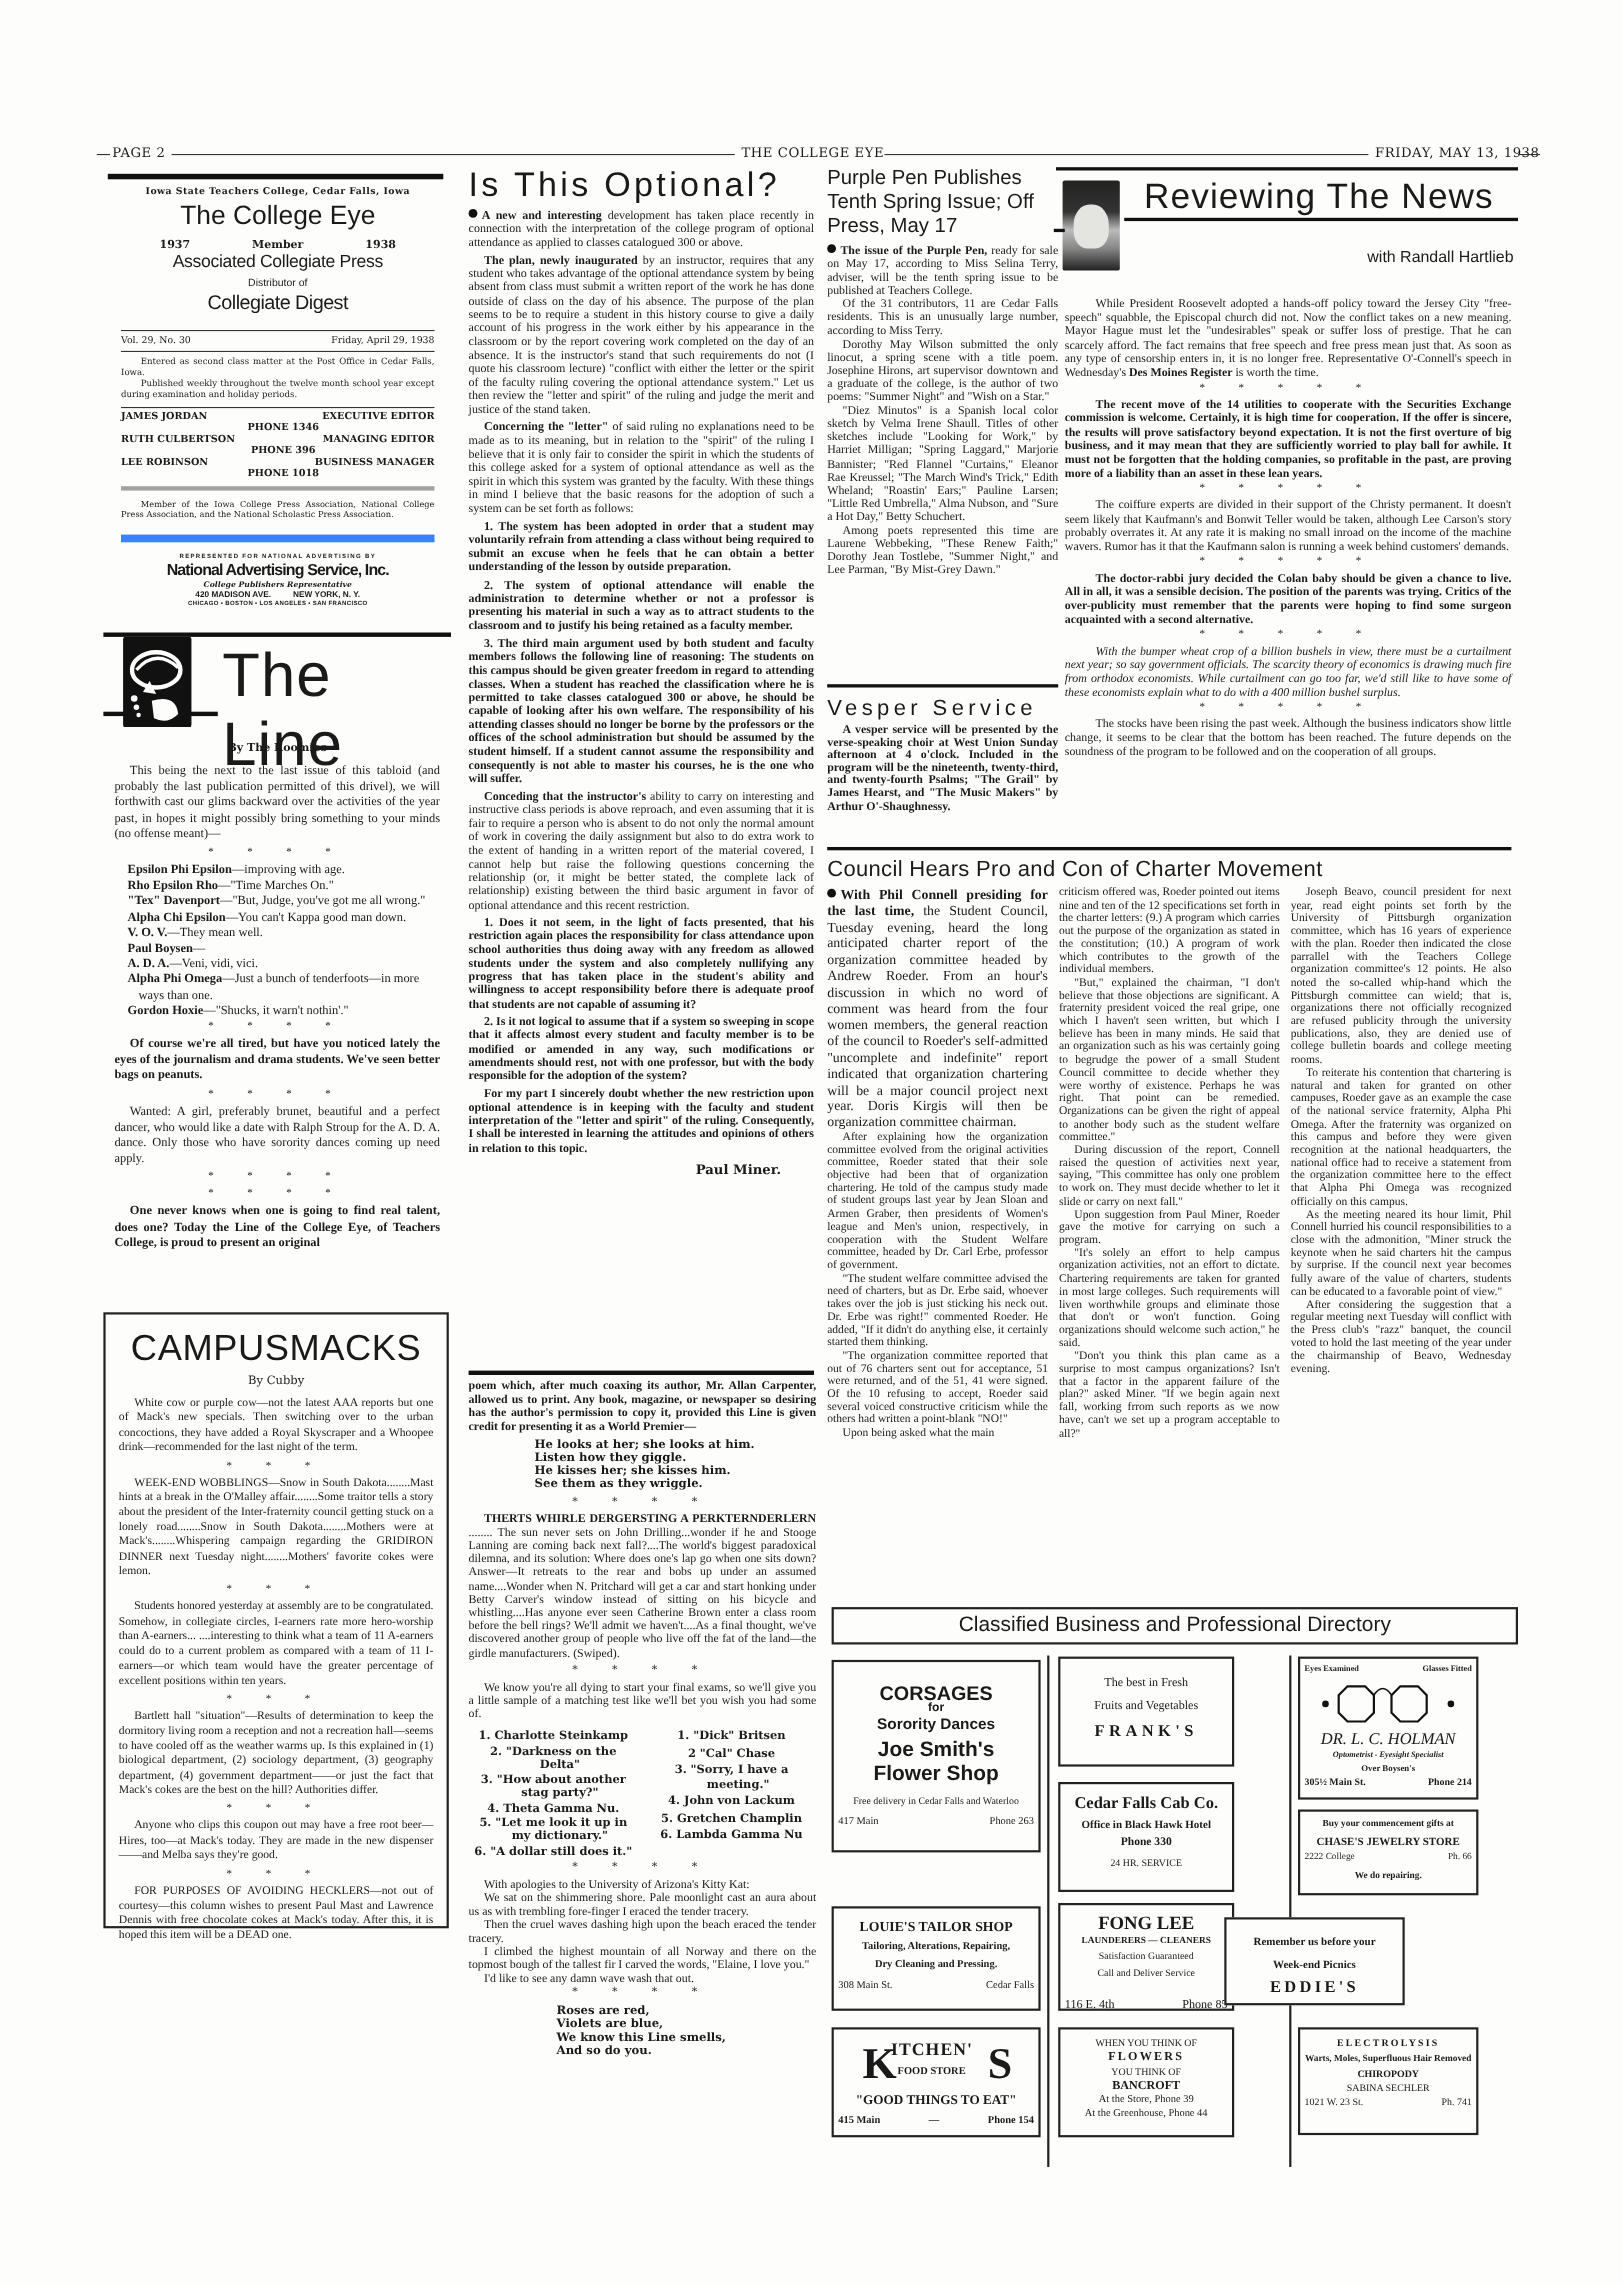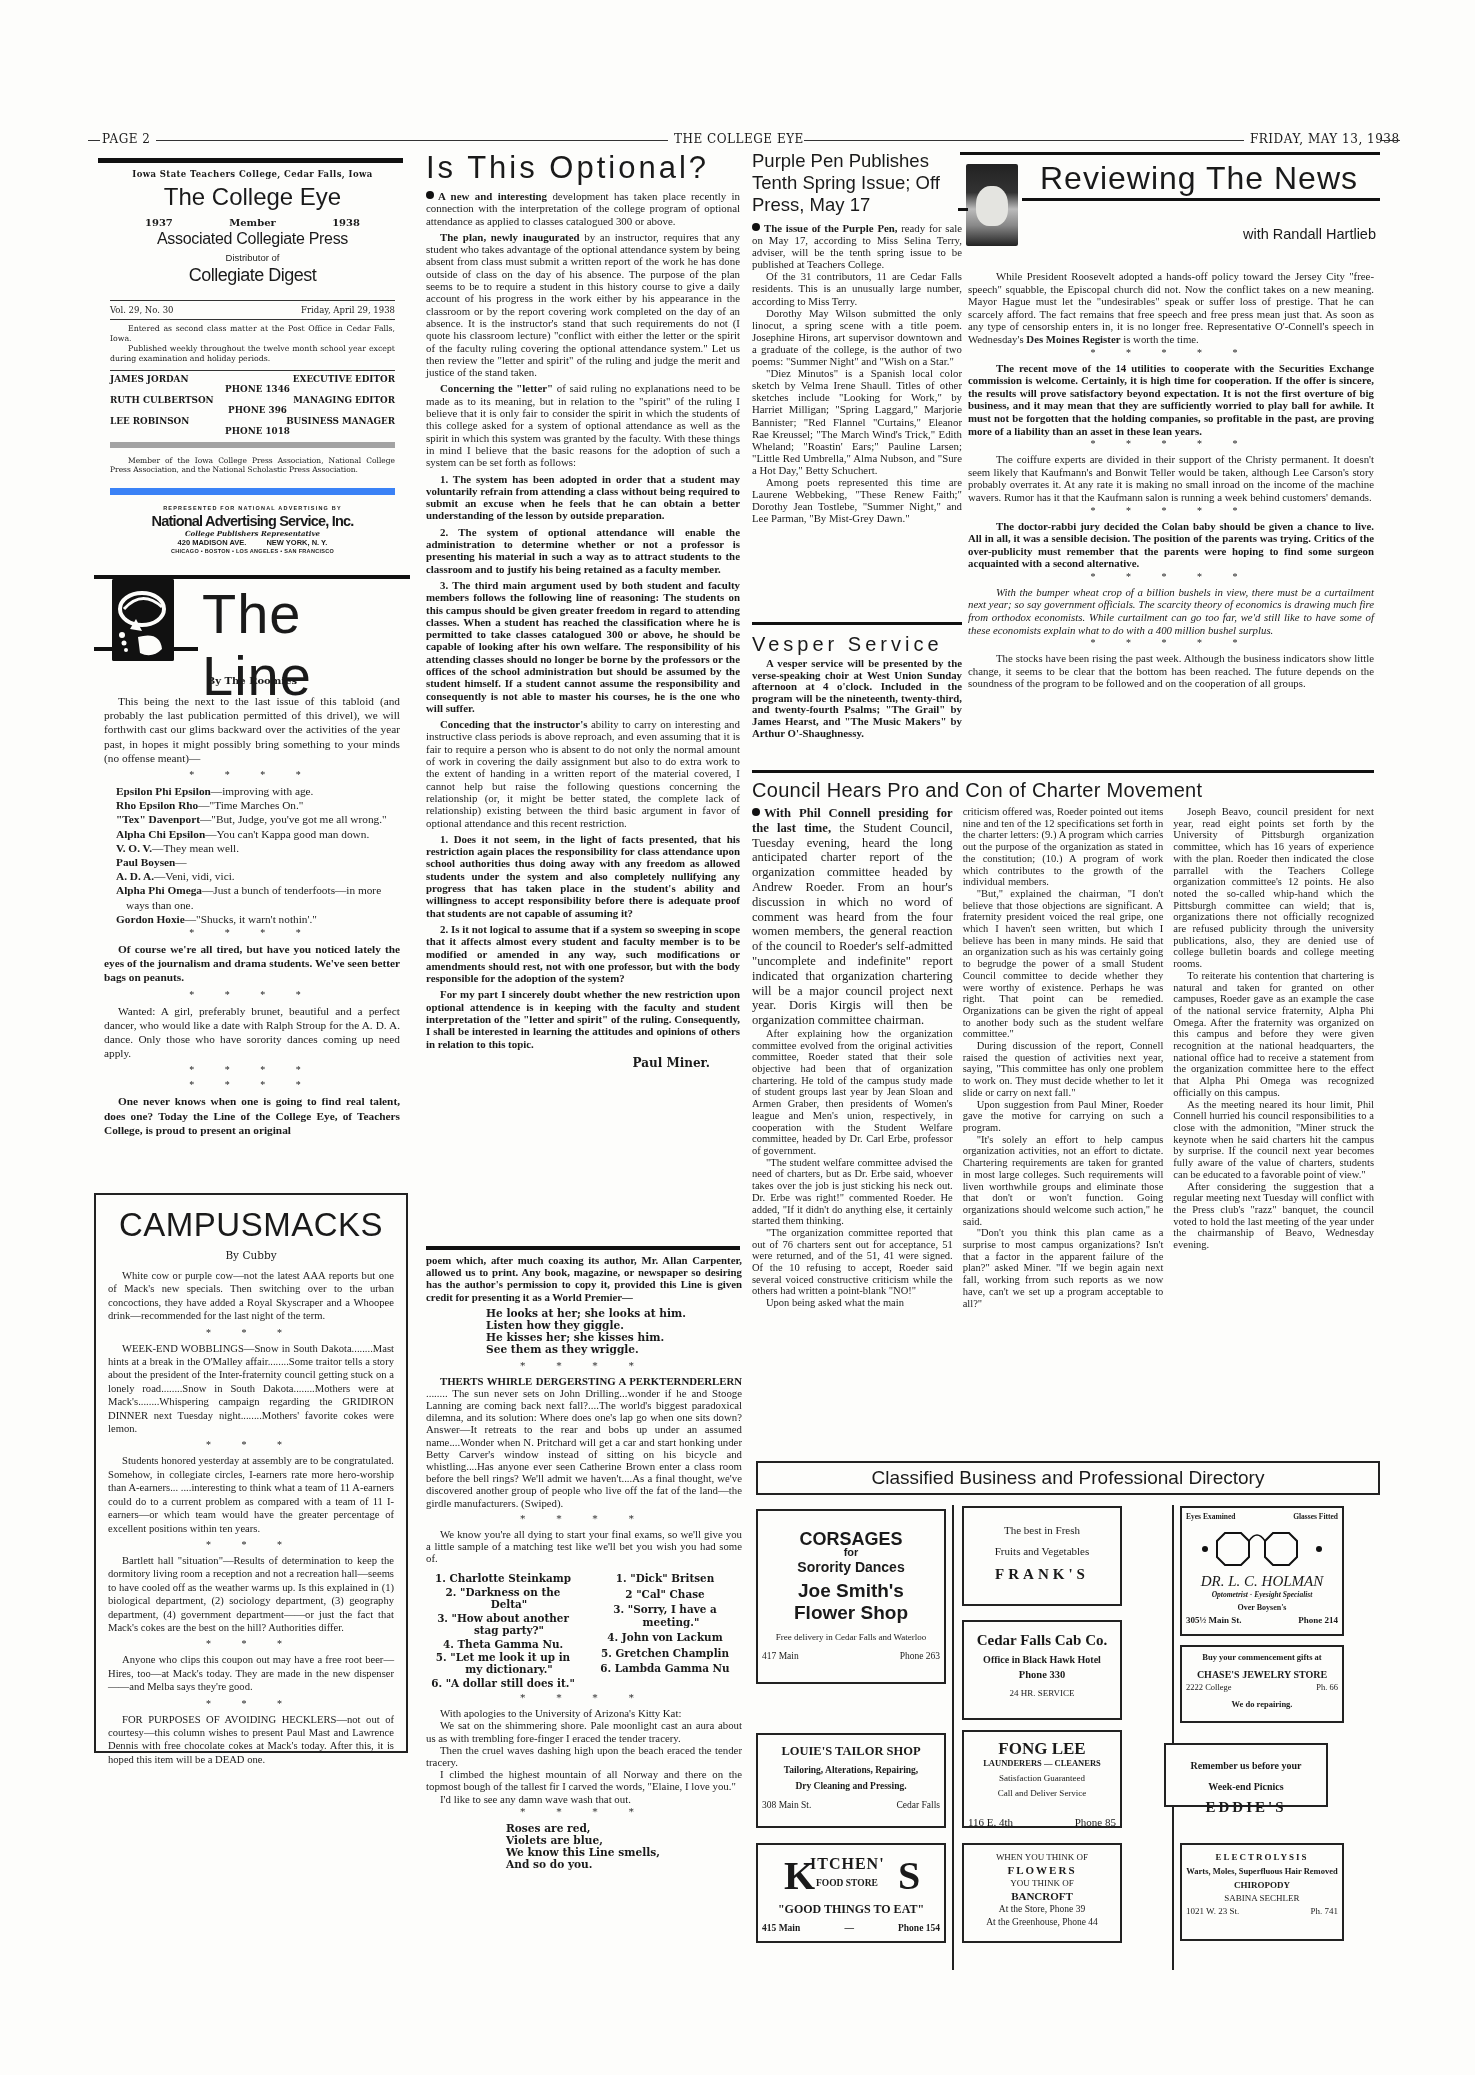--- a/index.html
+++ b/index.html
@@ -29,21 +29,21 @@
   #masthead .member-row .mid { font-weight: bold; }
   #masthead .acp { font-family: "Liberation Sans", sans-serif; font-size: 16px; text-align: center; letter-spacing: -0.3px; margin-top: 2px; }
   #masthead .dist { font-family: "Liberation Sans", sans-serif; font-size: 9.5px; text-align: center; margin-top: 4px; }
   #masthead .digest { font-family: "Liberation Sans", sans-serif; font-size: 18px; text-align: center; letter-spacing: -0.5px; margin-top: 2px; }
   #masthead .volrow { display: flex; justify-content: space-between; font-size: 8.5px; border-top: 1px solid #333; border-bottom: 1px solid #333; padding: 4px 0; margin-top: 14px; }
   #masthead .entered { font-size: 7.8px; line-height: 10px; text-align: justify; margin-top: 4px; }
   #masthead .entered p { text-indent: 18px; }
   #masthead .staff { border-top: 1px solid #333; margin-top: 6px; padding-top: 3px; font-size: 8.8px; font-weight: bold; line-height: 10.4px; }
   #masthead .staff .row { display: flex; justify-content: space-between; }
   #masthead .staff .phone { text-align: center; padding-left: 10px; }
-  #masthead .assoc { border-top: 6px solid #a3a3a3; margin-top: 6px; padding-top: 8px; font-size: 7.5px; line-height: 9px; text-align: justify; }
+  #masthead .assoc { border-top: 4px solid #a3a3a3; margin-top: 6px; padding-top: 8px; font-size: 7.5px; line-height: 9px; text-align: justify; }
   #masthead .assoc p { text-indent: 18px; }
   #masthead .nas { border-top: 7px solid #3b82f6; margin-top: 14px; padding-top: 10px; text-align: center; }
   #masthead .nas .rep { font-family: "Liberation Sans", sans-serif; font-size: 5.5px; font-weight: bold; letter-spacing: 1.2px; }
   #masthead .nas .name { font-family: "Liberation Sans", sans-serif; font-size: 14.5px; font-weight: bold; letter-spacing: -0.8px; margin-top: 2px; }
   #masthead .nas .cpr { font-size: 7px; font-style: italic; font-weight: bold; }
   #masthead .nas .addr { display: flex; justify-content: center; gap: 20px; font-family: "Liberation Sans", sans-serif; font-size: 7.5px; font-weight: bold; }
   #masthead .nas .cities { font-family: "Liberation Sans", sans-serif; font-size: 5.5px; font-weight: bold; letter-spacing: 0.3px; margin-top: 1px; }
 
   
   #the-line-head { top: 575px; left: 94px; width: 316px; height: 92px; }
@@ -484,21 +484,21 @@
 </div>
 <div class="ad" style="left:1180px;top:1645px;width:164px;height:78px;">
   <div class="b" style="font-size:8.5px;margin-top:4px;">Buy your commencement gifts at</div>
   <div class="b" style="font-size:10px;margin-top:4px;">CHASE'S JEWELRY STORE</div>
   <div class="row" style="font-size:8.5px;">
       <span>2222 College</span>
       <span>Ph. 66</span>
     </div>
   <div class="b" style="font-size:8.5px;margin-top:4px;">We do repairing.</div>
 </div>
-<div class="ad" style="left:1164px;top:1743px;width:164px;height:64px;">
+<div class="ad" style="left:1113px;top:1743px;width:164px;height:80px;">
   <div class="b" style="font-size:10px;margin-top:14px;">Remember us before your</div>
   <div class="b" style="font-size:10px;margin-top:8px;">Week-end Picnics</div>
   <div class="b" style="font-size:15px;letter-spacing:3px;margin-top:8px;">EDDIE'S</div>
 </div>
 <div class="ad" style="left:1180px;top:1843px;width:164px;height:98px;">
   <div class="b" style="font-size:9px;letter-spacing:2px;margin-top:6px;">ELECTROLYSIS</div>
   <div class="b" style="font-size:8.5px;line-height:10px;margin-top:2px;">Warts, Moles, Superfluous Hair Removed</div>
   <div class="b" style="font-size:9px;margin-top:3px;">CHIROPODY</div>
   <div style="font-size:9px;">SABINA SECHLER</div>
   <div class="row" style="font-size:9px;">

